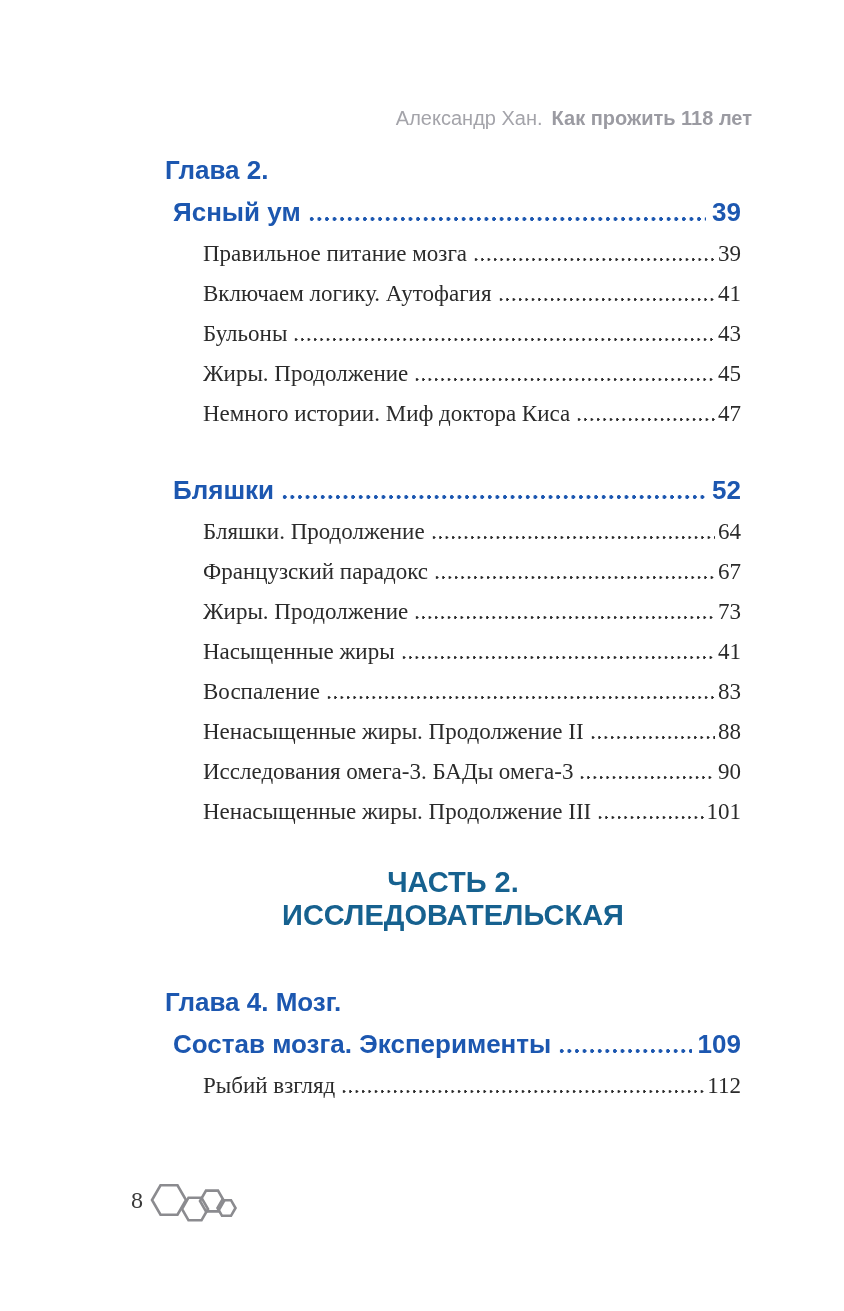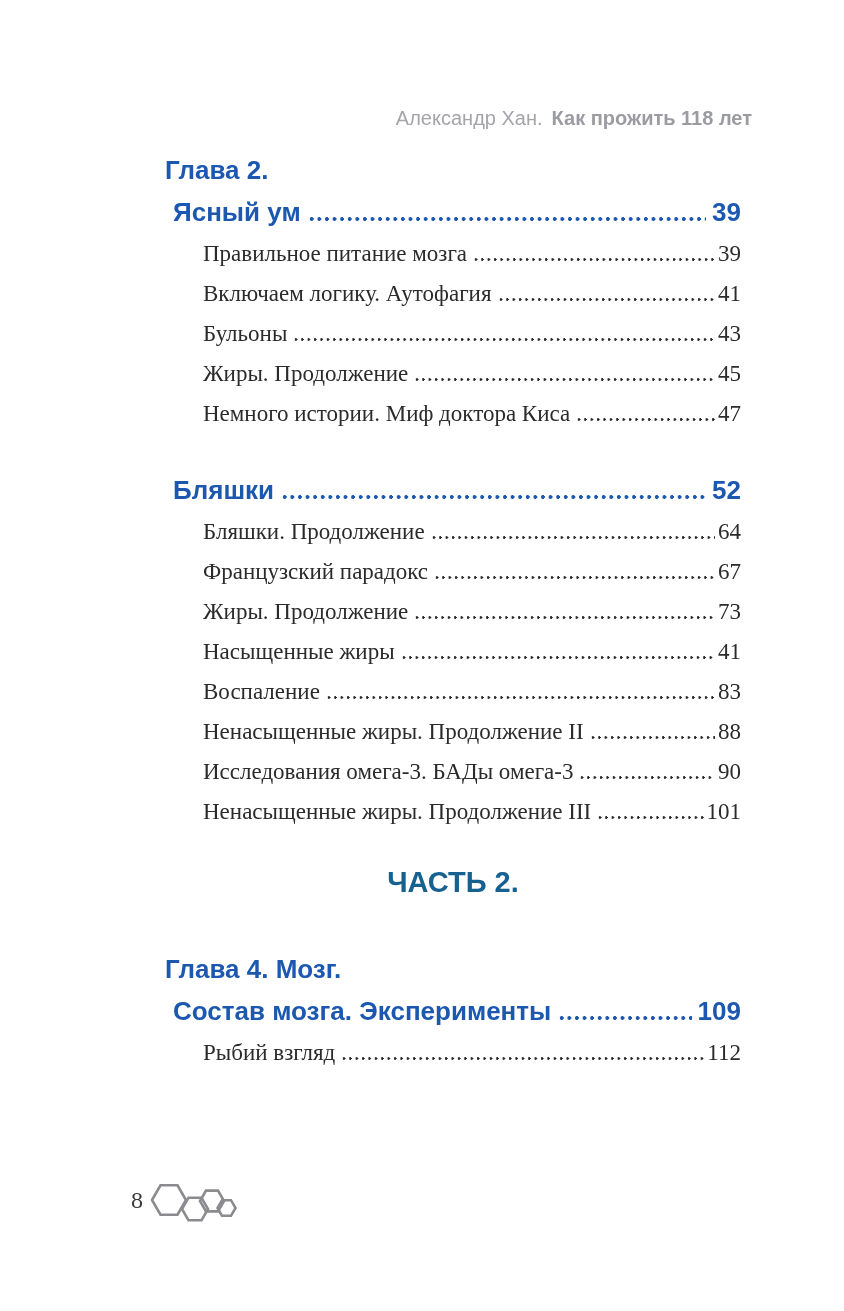--- a/index.html
+++ b/index.html
@@ -161,20 +161,21 @@
           <span class="page-num">90</span>
         </div>
         <div class="row item-row">
           <span class="item-label">Ненасыщенные жиры. Продолжение III</span>
           <span class="leader item-leader"></span>
           <span class="page-num">101</span>
         </div>
       </section>
       <div class="part-heading">
         <div class="part-line">ЧАСТЬ 2.</div>
+        <div class="part-line">ИССЛЕДОВАТЕЛЬСКАЯ</div>
       </div>
       <section class="chapter-group">
         <div class="chapter-line1">Глава 4. Мозг.</div>
         <div class="row chapter-row">
           <span class="chapter-label">Состав мозга. Эксперименты</span>
           <span class="leader chapter-leader"></span>
           <span class="page-num">109</span>
         </div>
         <div class="row item-row">
           <span class="item-label">Рыбий взгляд</span>

